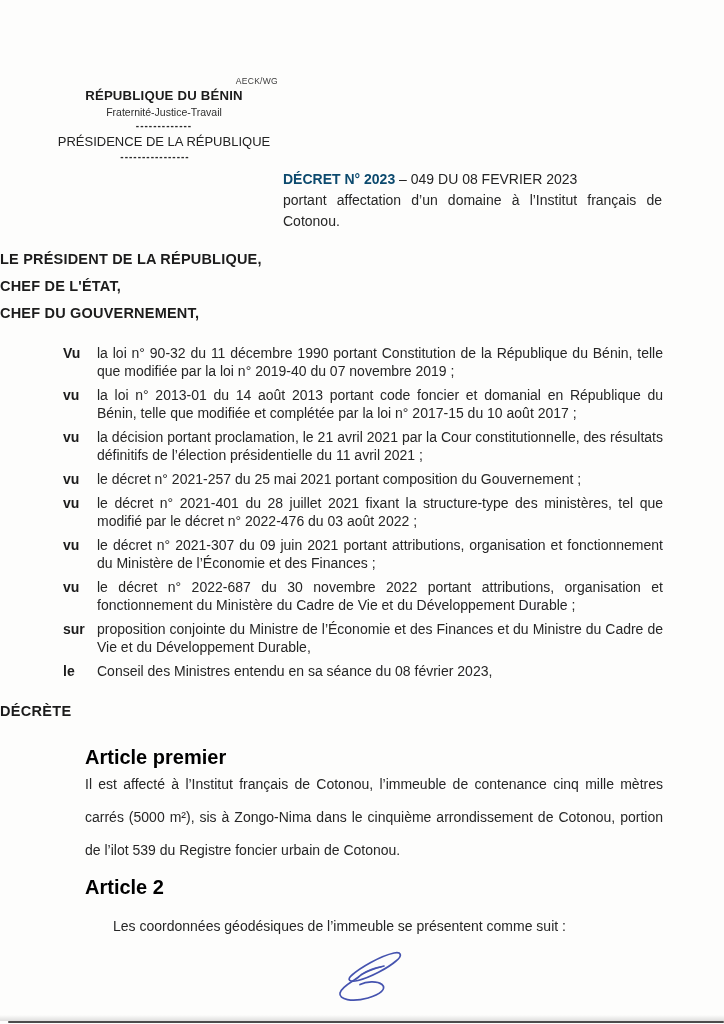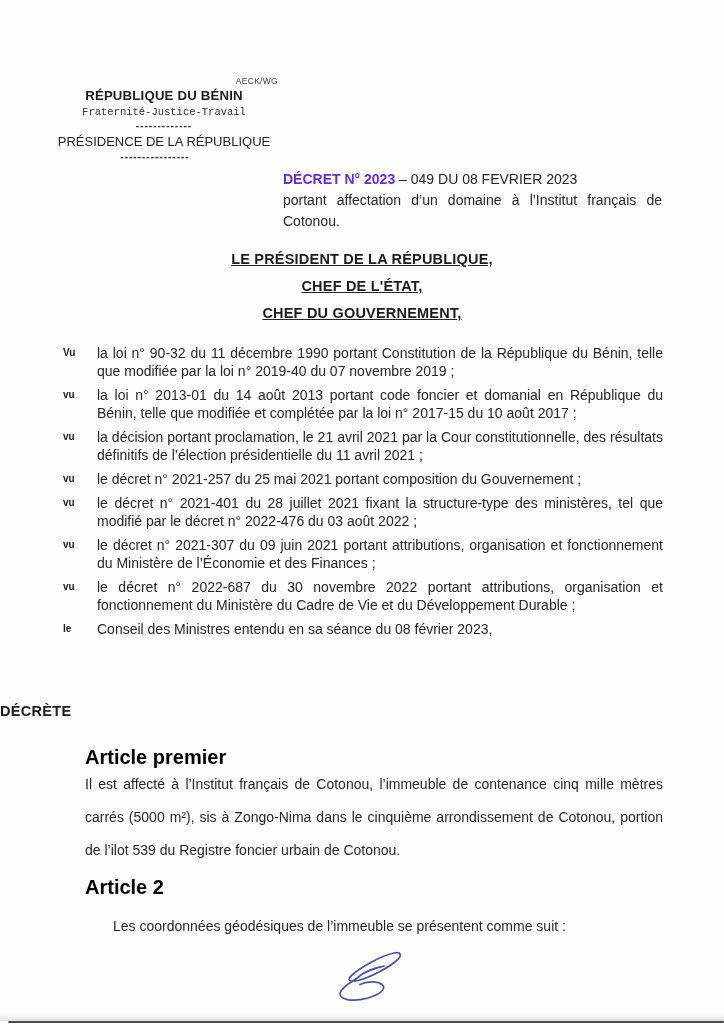--- a/index.html
+++ b/index.html
@@ -10,36 +10,36 @@
     background:#fdfdfc;
     overflow:hidden;
     font-family:"Liberation Sans","DejaVu Sans",sans-serif;
     color:#242424;
     -webkit-font-smoothing:antialiased;
   }
   
   .letterhead{position:absolute;left:50px;top:76px;width:228px;text-align:center;}
   .lh-code{font-size:8.5px;color:#3a3a3a;letter-spacing:.3px;margin-bottom:2px;text-align:right;}
   .lh-country{font-size:13.2px;font-weight:700;color:#1c1c1c;letter-spacing:.2px;}
-  .lh-motto{font-size:10.5px;margin-top:3px;color:#2e2e2e;font-family:Liberation Mono, monospace;}
+  .lh-motto{font-size:10.5px;margin-top:3px;color:#2e2e2e;}
   .lh-sep{font-size:10px;font-weight:700;letter-spacing:1px;line-height:9px;color:#2a2a2a;margin-top:3px;}
   .lh-institution{font-size:13px;margin-top:4px;white-space:nowrap;color:#222;}
   .lh-sep2{transform:translateX(-9px);}
   
   .title-block{position:absolute;left:283px;top:169px;width:379px;font-size:14px;}
   .title-line1{line-height:20px;white-space:nowrap;}
-  .title-number-bold{font-weight:700;color:#6d28d9;}
+  .title-number-bold{font-weight:700;color:#0c4a6e;}
   .title-subject{text-align:justify;line-height:20.5px;margin-top:1px;color:#262626;}
   
-  .authority{position:absolute;left:0;right:0;top:251px;text-align:center;text-decoration:underline;}
+  .authority{position:absolute;left:0;right:0;top:251px;}
   .authority div{font-size:14.5px;font-weight:700;color:#1c1c1c;line-height:16px;margin-bottom:11px;letter-spacing:.2px;}
   
   .recitals{position:absolute;left:63px;top:344px;width:600px;}
   .recital{display:flex;margin-bottom:6px;}
-  .recital-label{flex:0 0 34px;font-weight:700;font-size:10px;line-height:18px;color:#1c1c1c;}
+  .recital-label{flex:0 0 34px;font-weight:700;font-size:14px;line-height:18px;color:#1c1c1c;}
   .recital-text{flex:1;font-size:14px;line-height:18px;text-align:justify;color:#262626;}
   
   .decrete{position:absolute;left:0;right:0;top:703px;font-size:14.5px;font-weight:700;color:#1b1b1b;letter-spacing:.3px;}
   
   .article-heading{position:absolute;left:85px;font-size:20px;font-weight:700;color:#000000;}
   .article-body{position:absolute;left:85px;width:578px;font-size:14px;color:#262626;text-align:justify;}
   .a1-heading{top:746px;}
   .a1-body{top:768px;line-height:33px;}
   .a2-heading{top:876px;}
   .a2-body{top:916px;line-height:20px;margin-left:28px;}
@@ -100,20 +100,24 @@
     </div>
     <div class="recital">
       <div class="recital-label">vu</div>
       <div class="recital-text">le décret n° 2021-307 du 09 juin 2021 portant attributions, organisation et fonctionnement du Ministère de l’Économie et des Finances ;</div>
     </div>
     <div class="recital">
       <div class="recital-label">vu</div>
       <div class="recital-text">le décret n° 2022-687 du 30 novembre 2022 portant attributions, organisation et fonctionnement du Ministère du Cadre de Vie et du Développement Durable ;</div>
     </div>
     <div class="recital">
+      <div class="recital-label">sur</div>
+      <div class="recital-text">proposition conjointe du Ministre de l’Économie et des Finances et du Ministre du Cadre de Vie et du Développement Durable,</div>
+    </div>
+    <div class="recital">
       <div class="recital-label">le</div>
       <div class="recital-text">Conseil des Ministres entendu en sa séance du 08 février 2023,</div>
     </div>
   </div>
 
   <div class="decrete">DÉCRÈTE</div>
 
   <div class="article-heading a1-heading">Article premier</div>
   <div class="article-body a1-body">Il est affecté à l’Institut français de Cotonou, l’immeuble de contenance cinq mille mètres carrés (5000 m²), sis à Zongo-Nima dans le cinquième arrondissement de Cotonou, portion de l’ilot 539 du Registre foncier urbain de Cotonou.</div>
 

